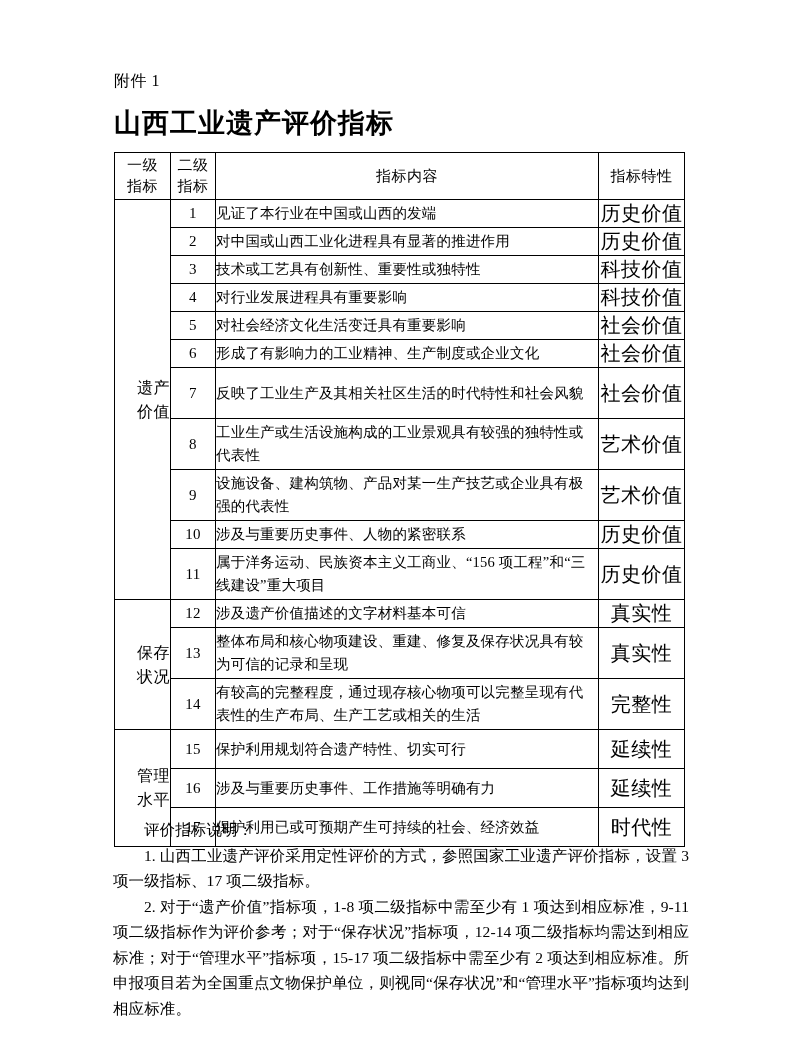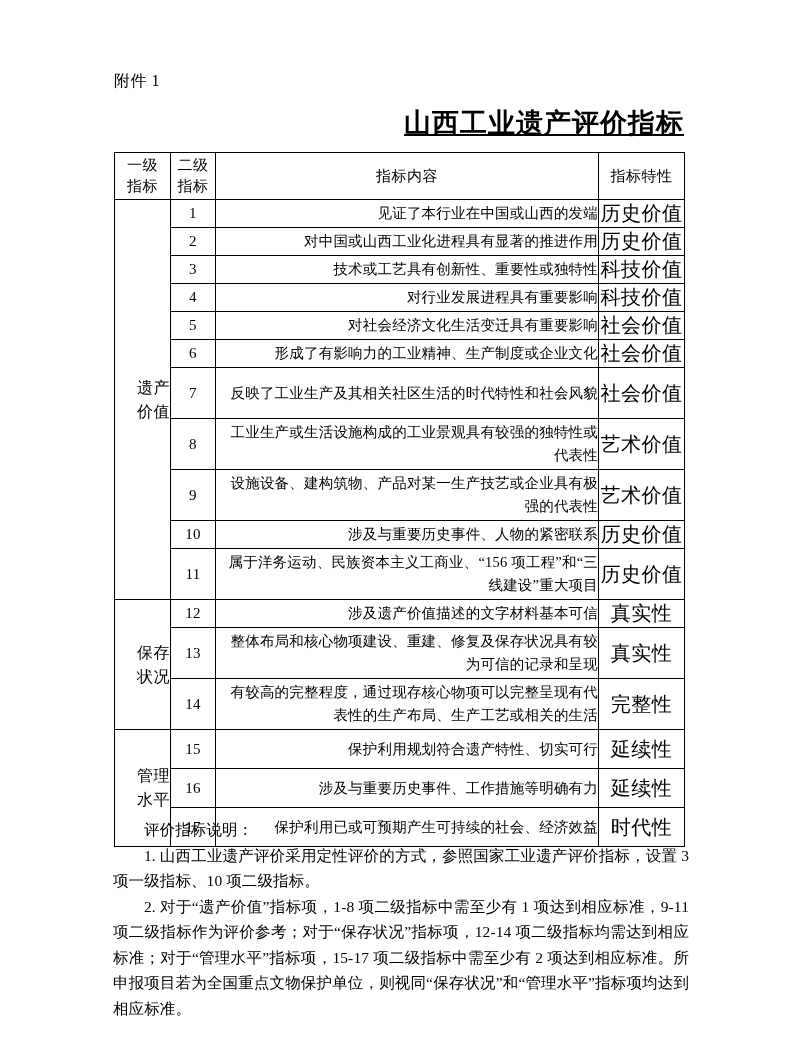--- a/index.html
+++ b/index.html
@@ -33,26 +33,25 @@
     letter-spacing: 0.5px;
     white-space: nowrap;
   }
 
   
   .doc-title {
     position: absolute;
     left: 114px;
     top: 106px;
     width: 570px;
-    text-align: right;
+    text-align: left;
     font-size: 27px;
     font-weight: bold;
     line-height: 34px;
     letter-spacing: 1px;
-    text-decoration: underline;
     text-underline-offset: 2px;
   }
 
   
   table.indicator-table {
     position: absolute;
     left: 114px;
     top: 152px;
     width: 570px;
     border-collapse: collapse;
@@ -93,21 +92,21 @@
 
   
   .num-cell {
     text-align: center;
     font-size: 15px;
     letter-spacing: 0.3px;
   }
 
   
   .content-cell {
-    text-align: right;
+    text-align: left;
     padding: 3px 5px 3px 7px;
     font-size: 14.5px;
     line-height: 23px;
     letter-spacing: 0.2px;
   }
 
   
   .char-cell {
     text-align: center;
     font-size: 20px;
@@ -265,17 +264,17 @@
       <tr>
         <td class="num-cell" style="height:38px">17</td>
         <td class="content-cell">保护利用已或可预期产生可持续的社会、经济效益</td>
         <td class="char-cell">时代性</td>
       </tr>
     </tbody>
   </table>
 
   <div class="notes">
     <p class="no-indent">评价指标说明：</p>
-    <p>1. 山西工业遗产评价采用定性评价的方式，参照国家工业遗产评价指标，设置 3 项一级指标、10 项二级指标。</p>
+    <p>1. 山西工业遗产评价采用定性评价的方式，参照国家工业遗产评价指标，设置 3 项一级指标、17 项二级指标。</p>
     <p>2. 对于“遗产价值”指标项，1-8 项二级指标中需至少有 1 项达到相应标准，9-11 项二级指标作为评价参考；对于“保存状况”指标项，12-14 项二级指标均需达到相应标准；对于“管理水平”指标项，15-17 项二级指标中需至少有 2 项达到相应标准。所申报项目若为全国重点文物保护单位，则视同“保存状况”和“管理水平”指标项均达到相应标准。</p>
   </div>
 
 </div>
 
 </body></html>

